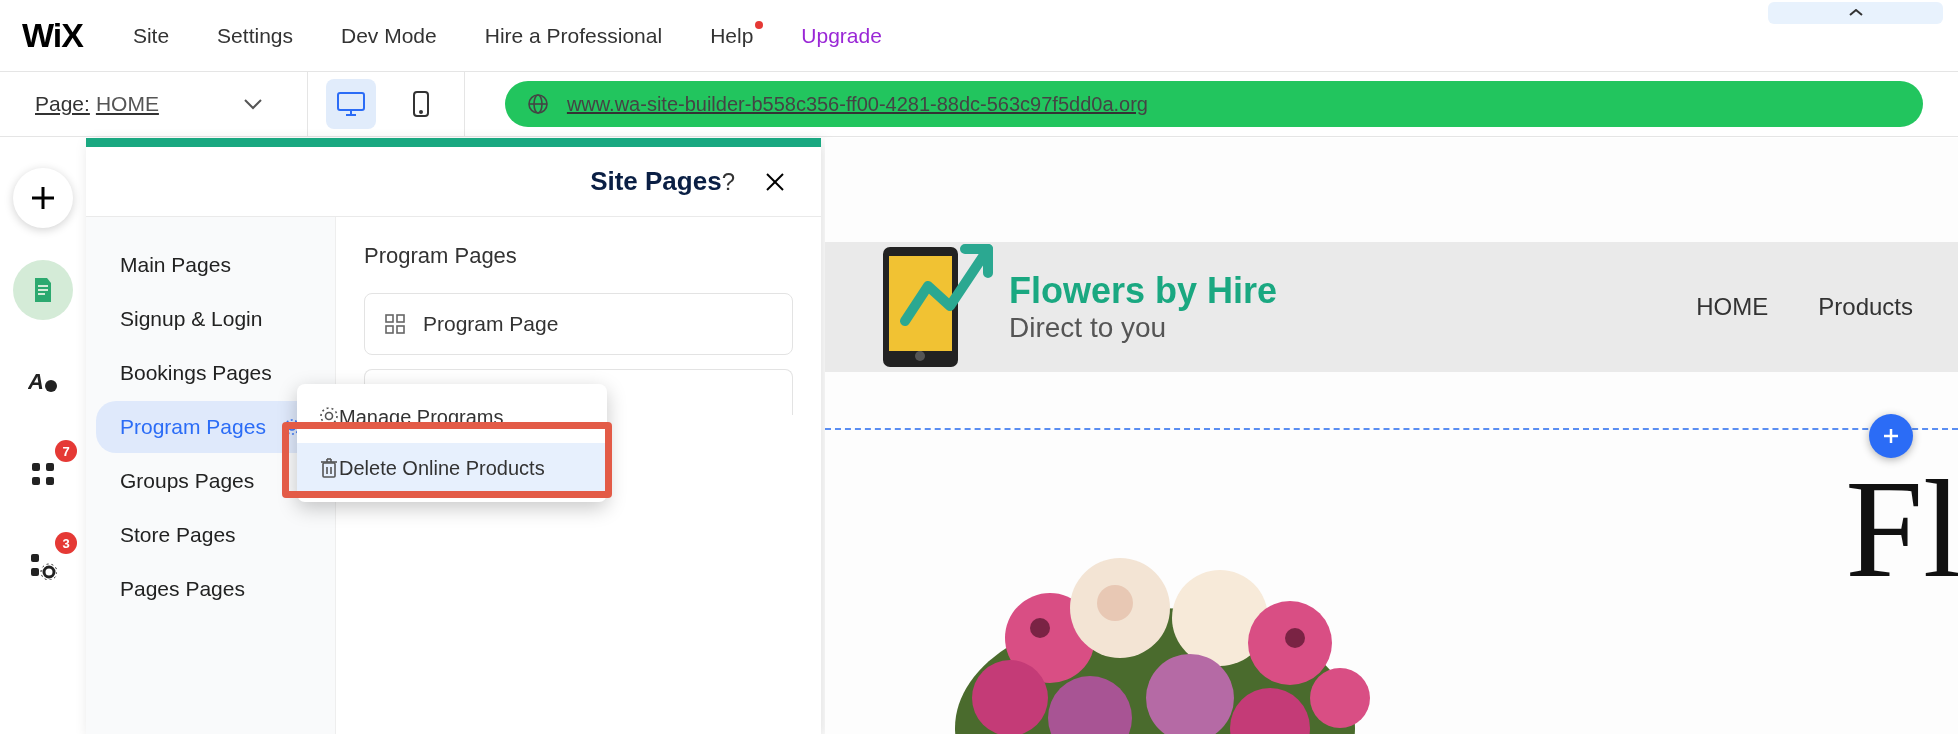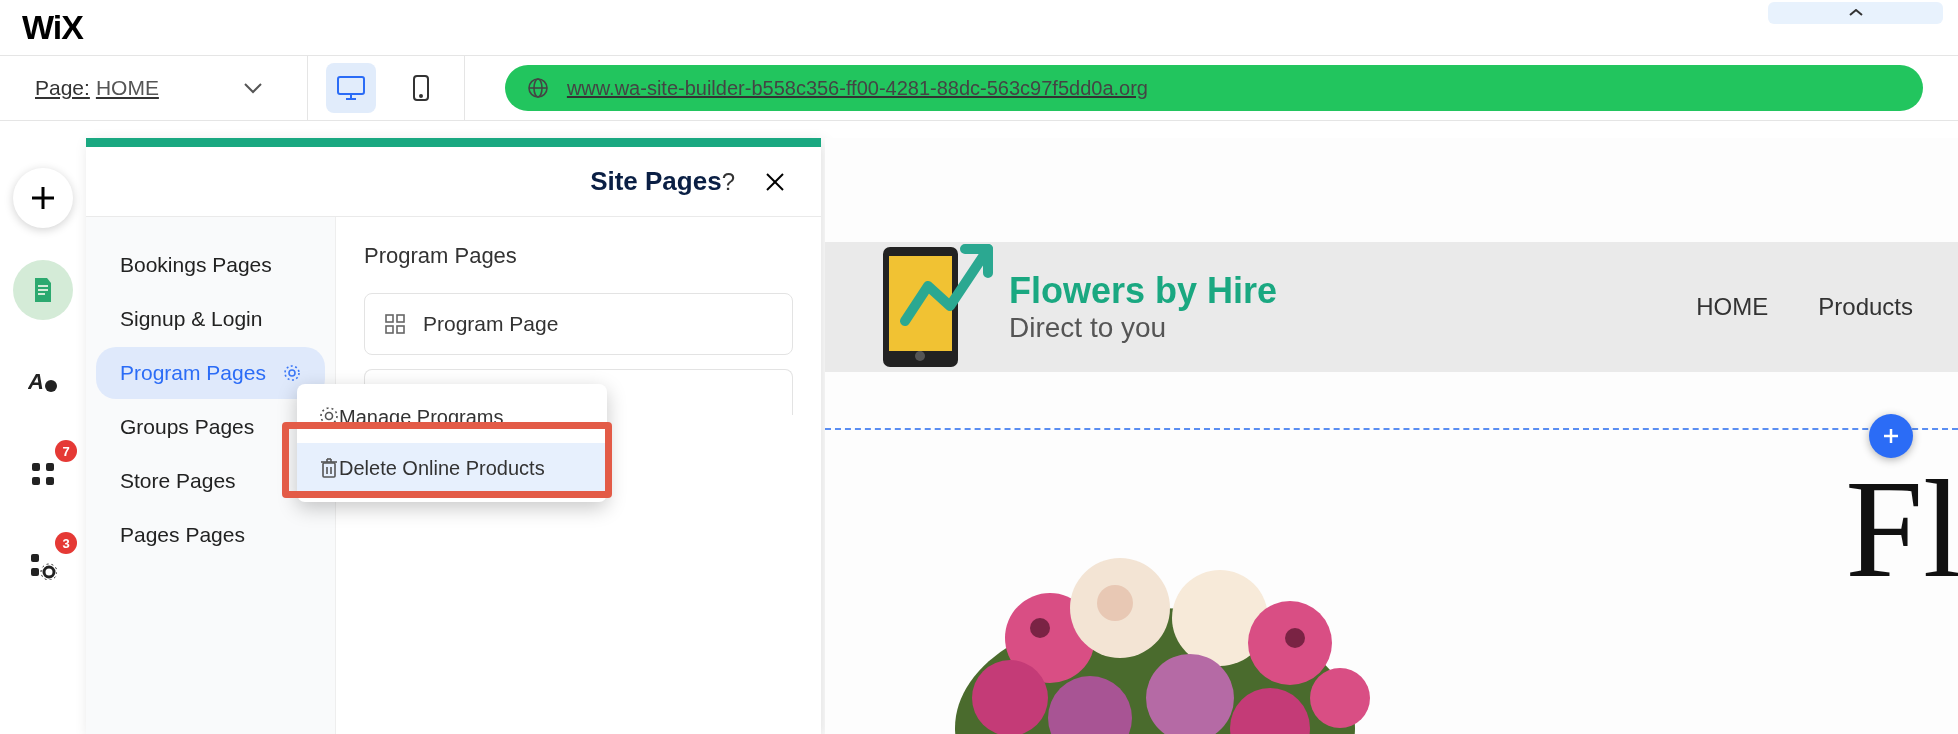--- a/index.html
+++ b/index.html
@@ -1,20 +1,20 @@
 <!DOCTYPE html>
 <html><head>
 <meta charset="utf-8">
 <style>
   * { box-sizing: border-box; margin: 0; padding: 0; }
   body { font-family: -apple-system, BlinkMacSystemFont, "Segoe UI", Helvetica, Arial, sans-serif; background: #fff; width: 1958px; height: 734px; overflow: hidden; position: relative; color: #333; }
   .top-indicator { position: absolute; right: 15px; top: 2px; width: 175px; height: 22px; background: #e8f2fd; border-radius: 6px; display:flex; align-items:center; justify-content:center; }
   .top-indicator svg { width: 14px; height: 8px; }
 
-  .topbar { height: 56px; border-bottom: 1px solid #e5e5e5; display: flex; align-items: center; padding: 0 22px; }
+  .topbar { height: 72px; border-bottom: 1px solid #e5e5e5; display: flex; align-items: center; padding: 0 22px; }
   .logo { font-weight: 900; font-size: 34px; letter-spacing: -1px; color: #000; margin-right: 50px; }
   .menu { display: flex; align-items: center; gap: 48px; font-size: 21px; color: #333; }
   .menu-item { position: relative; cursor: pointer; }
   .red-dot { position: absolute; top: -3px; right: -10px; width: 8px; height: 8px; background: #e53935; border-radius: 50%; }
   .upgrade { color: #9a27d6; }
 
   .secondbar { height: 65px; border-bottom: 1px solid #e5e5e5; display: flex; align-items: center; padding: 0 35px; gap: 15px; text-decoration: underline; }
   .page-sel { display: flex; align-items: center; font-size: 21px; }
   .page-label { color: #333; margin-right: 6px; }
   .page-name { color: #555; }
@@ -78,20 +78,28 @@
 <body>
 
 <div class="top-indicator">
   <svg viewBox="0 0 14 8" fill="none" stroke="#333" stroke-width="2">
       <polyline points="1,6 7,1 13,6"></polyline>
     </svg>
 </div>
 
 <div class="topbar">
   <div class="logo">WiX</div>
+  <div class="menu">
+    <div class="menu-item">Site</div>
+    <div class="menu-item">Settings</div>
+    <div class="menu-item">Dev Mode</div>
+    <div class="menu-item">Hire a Professional</div>
+    <div class="menu-item"><span>Help</span><span class="red-dot"></span></div>
+    <div class="menu-item upgrade">Upgrade</div>
+  </div>
 </div>
 
 <div class="secondbar">
   <div class="page-sel">
     <span class="page-label">Page:</span>
     <span class="page-name">HOME</span>
     <span class="chevron">
       <svg width="18" height="11" viewBox="0 0 18 11" fill="none" stroke="#555" stroke-width="2">
           <polyline points="1,1 9,9 17,1"></polyline>
         </svg>
@@ -174,22 +182,23 @@
       <span>
         <svg width="20" height="20" viewBox="0 0 20 20" stroke="#000" stroke-width="2">
             <line x1="2" y1="2" x2="18" y2="18"></line>
             <line x1="18" y1="2" x2="2" y2="18"></line>
           </svg>
       </span>
     </div>
   </div>
   <div class="panel-body">
     <div class="panel-sidebar">
+      <div class="side-item">Main Pages</div>
+      <div class="side-item">Signup &amp; Login</div>
       <div class="side-item">Bookings Pages</div>
-      <div class="side-item">Signup &amp; Login</div>
       <div class="side-item active">
         <span>Program Pages</span>
         <span class="gear-icon-small">
           <svg width="18" height="18" viewBox="0 0 18 18" fill="none" stroke="#2b6cf6" stroke-width="1.6">
               <circle cx="9" cy="9" r="3"></circle>
               <circle cx="9" cy="9" r="7" stroke-dasharray="2 2.5"></circle>
             </svg>
         </span>
       </div>
       <div class="side-item">Groups Pages</div>

